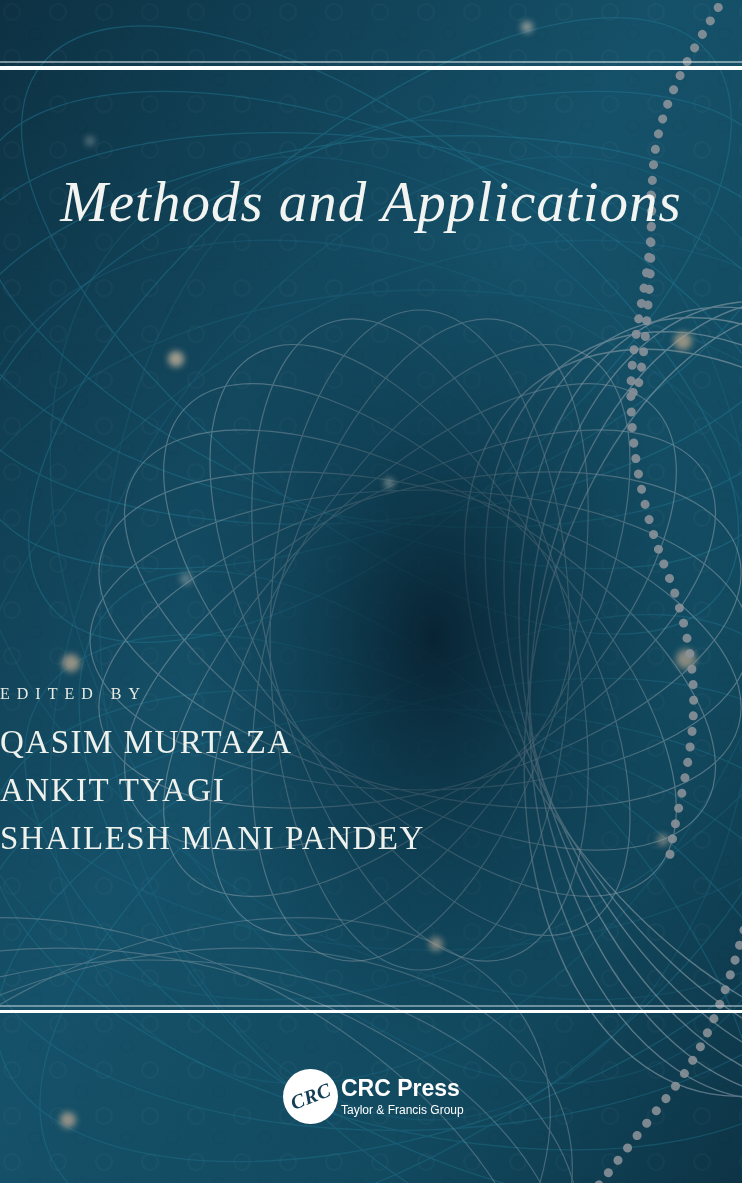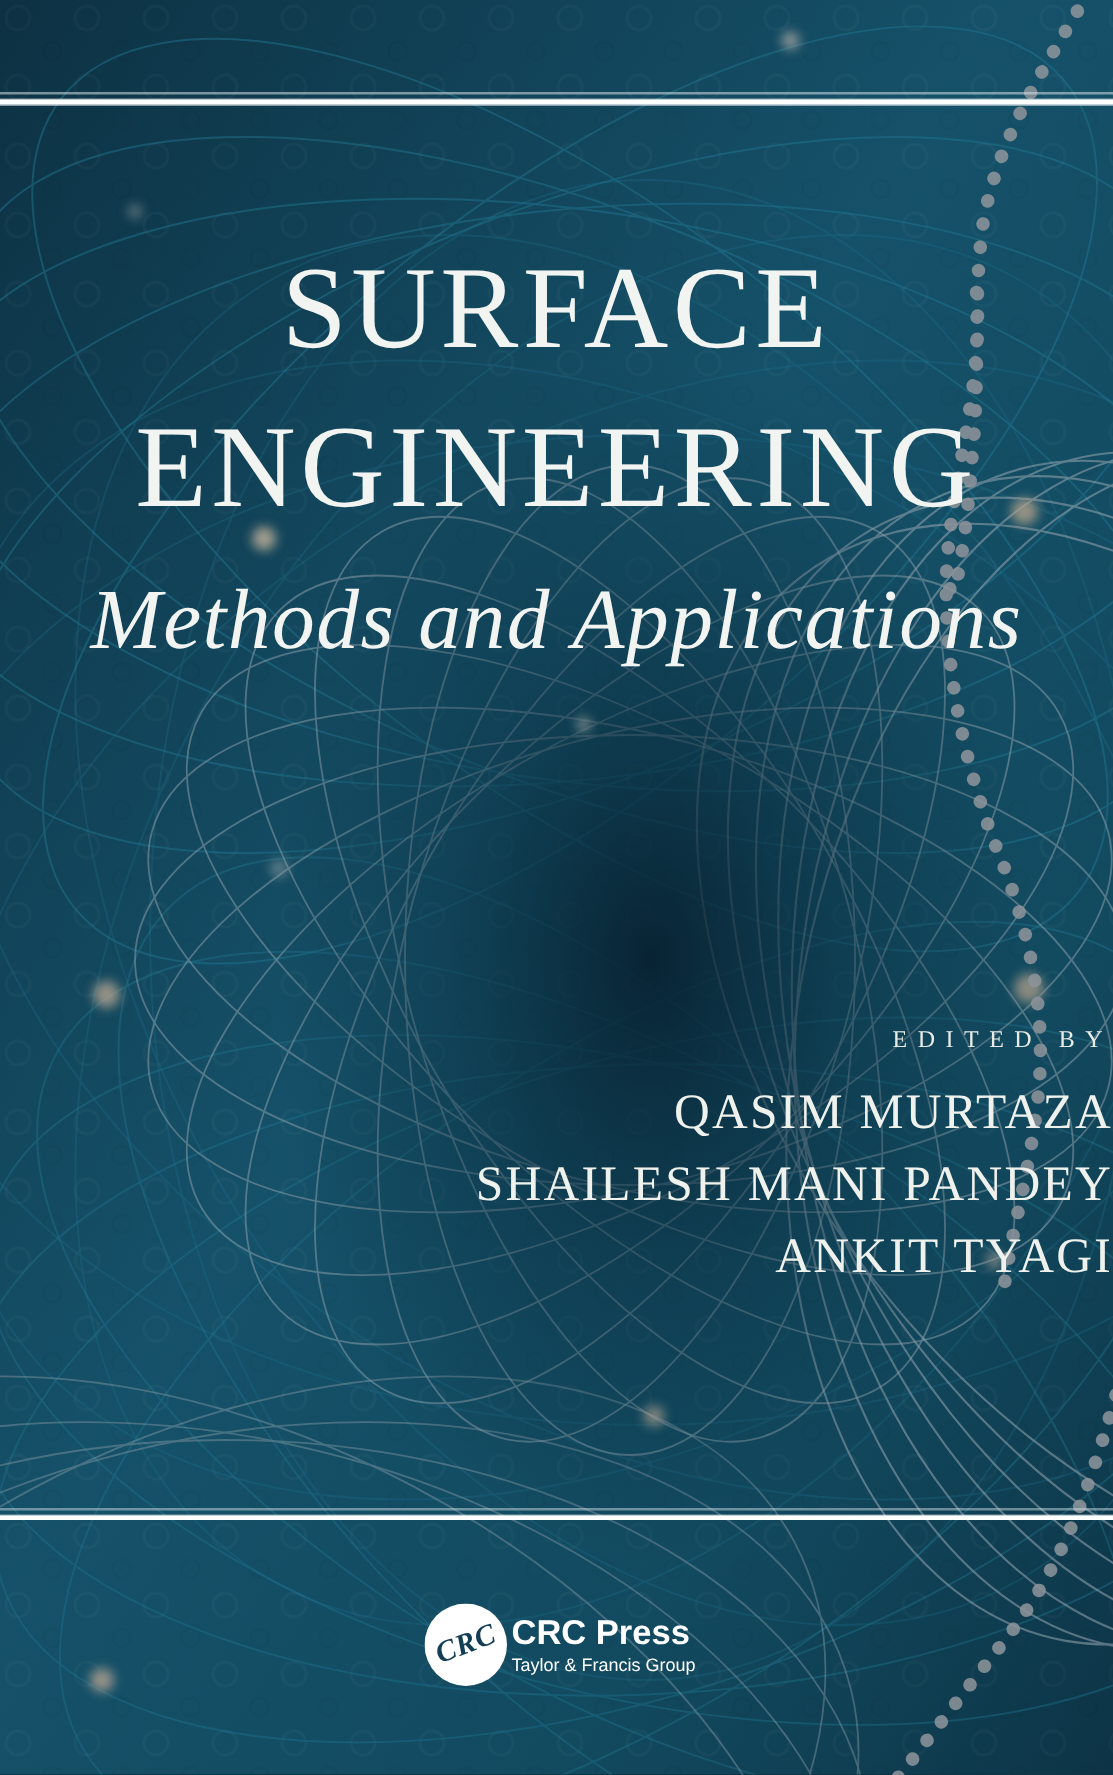--- a/index.html
+++ b/index.html
@@ -23,21 +23,21 @@
   }
   .title-block h1{margin:0;font-weight:400;}
   .title-line{display:block;font-size:78px;line-height:106px;letter-spacing:3px;}
   .subtitle{
     font-style:italic;font-size:57px;line-height:72px;letter-spacing:1px;
     margin-top:14px;color:#f2f4f1;font-weight:400;
   }
 
   
   .editors{
-    position:absolute;top:682px;left:0;right:0;text-align:right;color:#eef1ec;
+    position:absolute;top:682px;left:0;right:0;text-align:left;color:#eef1ec;
   }
   .edited-by{
     font-size:16px;letter-spacing:7px;line-height:24px;margin-bottom:12px;
     color:#e9ece5;
   }
   .editor{font-size:33px;line-height:48px;letter-spacing:1.5px;}
 
   
   .publisher{
     position:absolute;left:283px;top:1069px;display:flex;align-items:center;
@@ -166,32 +166,28 @@
       <path d="M744,930 C724,1000 706,1048 668,1096 C645,1125 620,1158 598,1186"></path>
     </g>
   </svg>
 
   <div class="rule rule-top-thin"></div>
   <div class="rule rule-top-main"></div>
   <div class="rule rule-bottom-thin"></div>
   <div class="rule rule-bottom-main"></div>
 
   <header class="title-block">
-    <h1>
-      <span class="title-line">SURFACE</span>
-      <span class="title-line">ENGINEERING</span>
-    </h1>
     <div class="subtitle">Methods and Applications</div>
   </header>
 
   <section class="editors">
     <div class="edited-by">EDITED BY</div>
     <div class="editor">QASIM MURTAZA</div>
+    <div class="editor">ANKIT TYAGI</div>
     <div class="editor">SHAILESH MANI PANDEY</div>
-    <div class="editor">ANKIT TYAGI</div>
   </section>
 
   <footer class="publisher">
     <div class="logo-circle">
       <span class="logo-text">CRC</span>
     </div>
     <div class="pub-text">
       <div class="pub-name">CRC Press</div>
       <div class="pub-group">Taylor &amp; Francis Group</div>
     </div>

